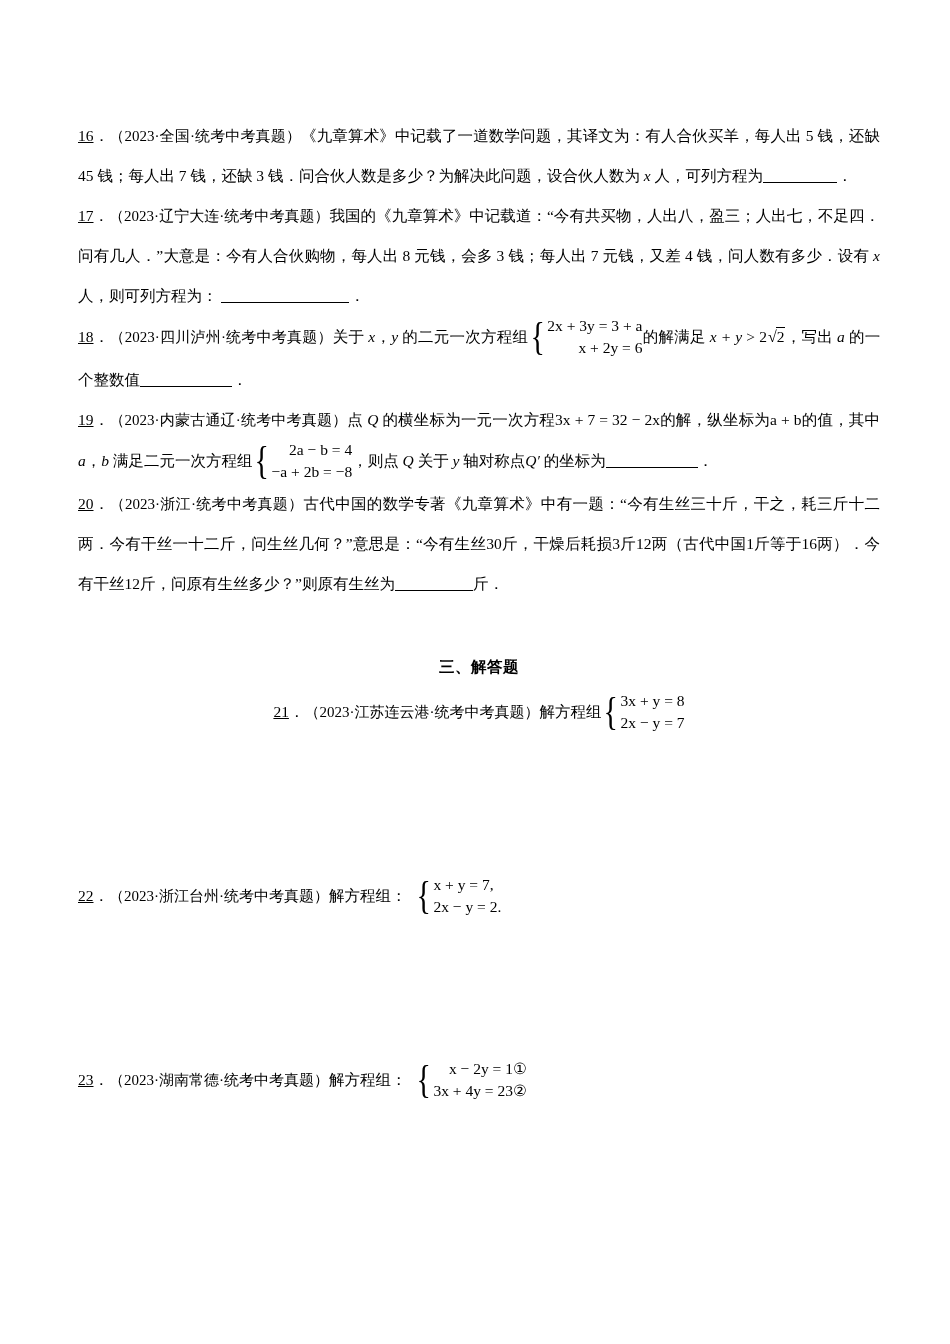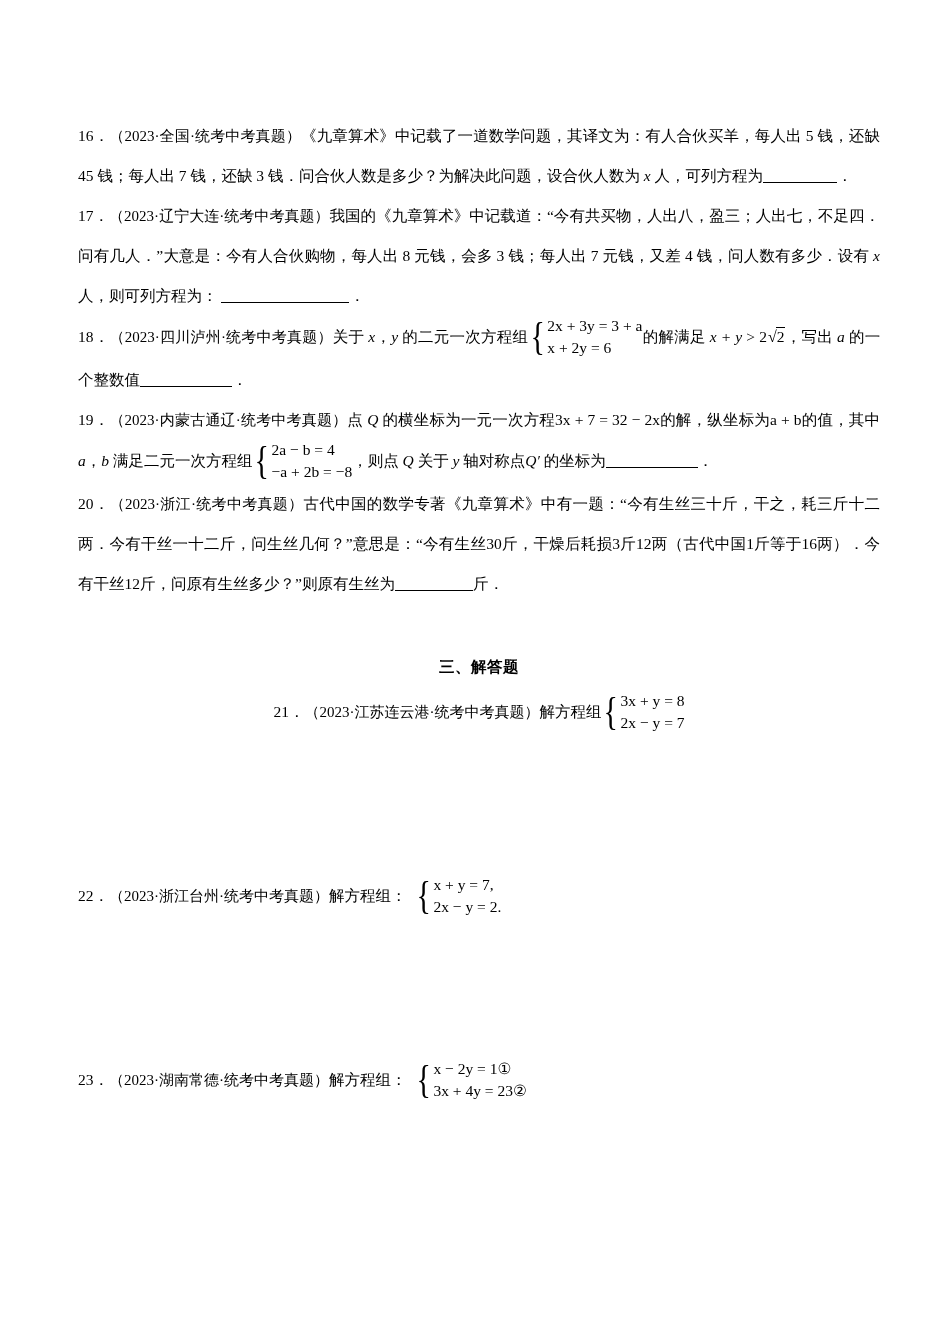--- a/index.html
+++ b/index.html
@@ -34,20 +34,21 @@
     text-align: justify;
     text-justify: inter-ideograph;
     word-break: break-all;
   }
   .q-solve {
     font-size: 15.5px;
     line-height: 40px;
   }
   .num {
     letter-spacing: 0;
+    text-decoration: underline;
   }
   .src {
     font-size: 15px;
   }
   
   i, .mi {
     font-family: "Liberation Serif", "DejaVu Serif", serif;
     font-style: italic;
   }
   .math {
@@ -87,21 +88,21 @@
     display: inline-flex;
     flex-direction: column;
     justify-content: center;
     line-height: 22px;
     font-size: 15.5px;
     padding-left: 1px;
   }
   .sys-rows .row {
     white-space: nowrap;
   }
-  .sys-rows .row.center { text-align: left; }
+  .sys-rows .row.center { text-align: right; }
 
   .sqrt {
     display: inline-block;
     position: relative;
     padding-left: 1px;
   }
   .sqrt .radic { font-size: 16px; }
   .sqrt .rad-arg {
     border-top: 1px solid #000;
     padding: 0 1px 0 1px;

